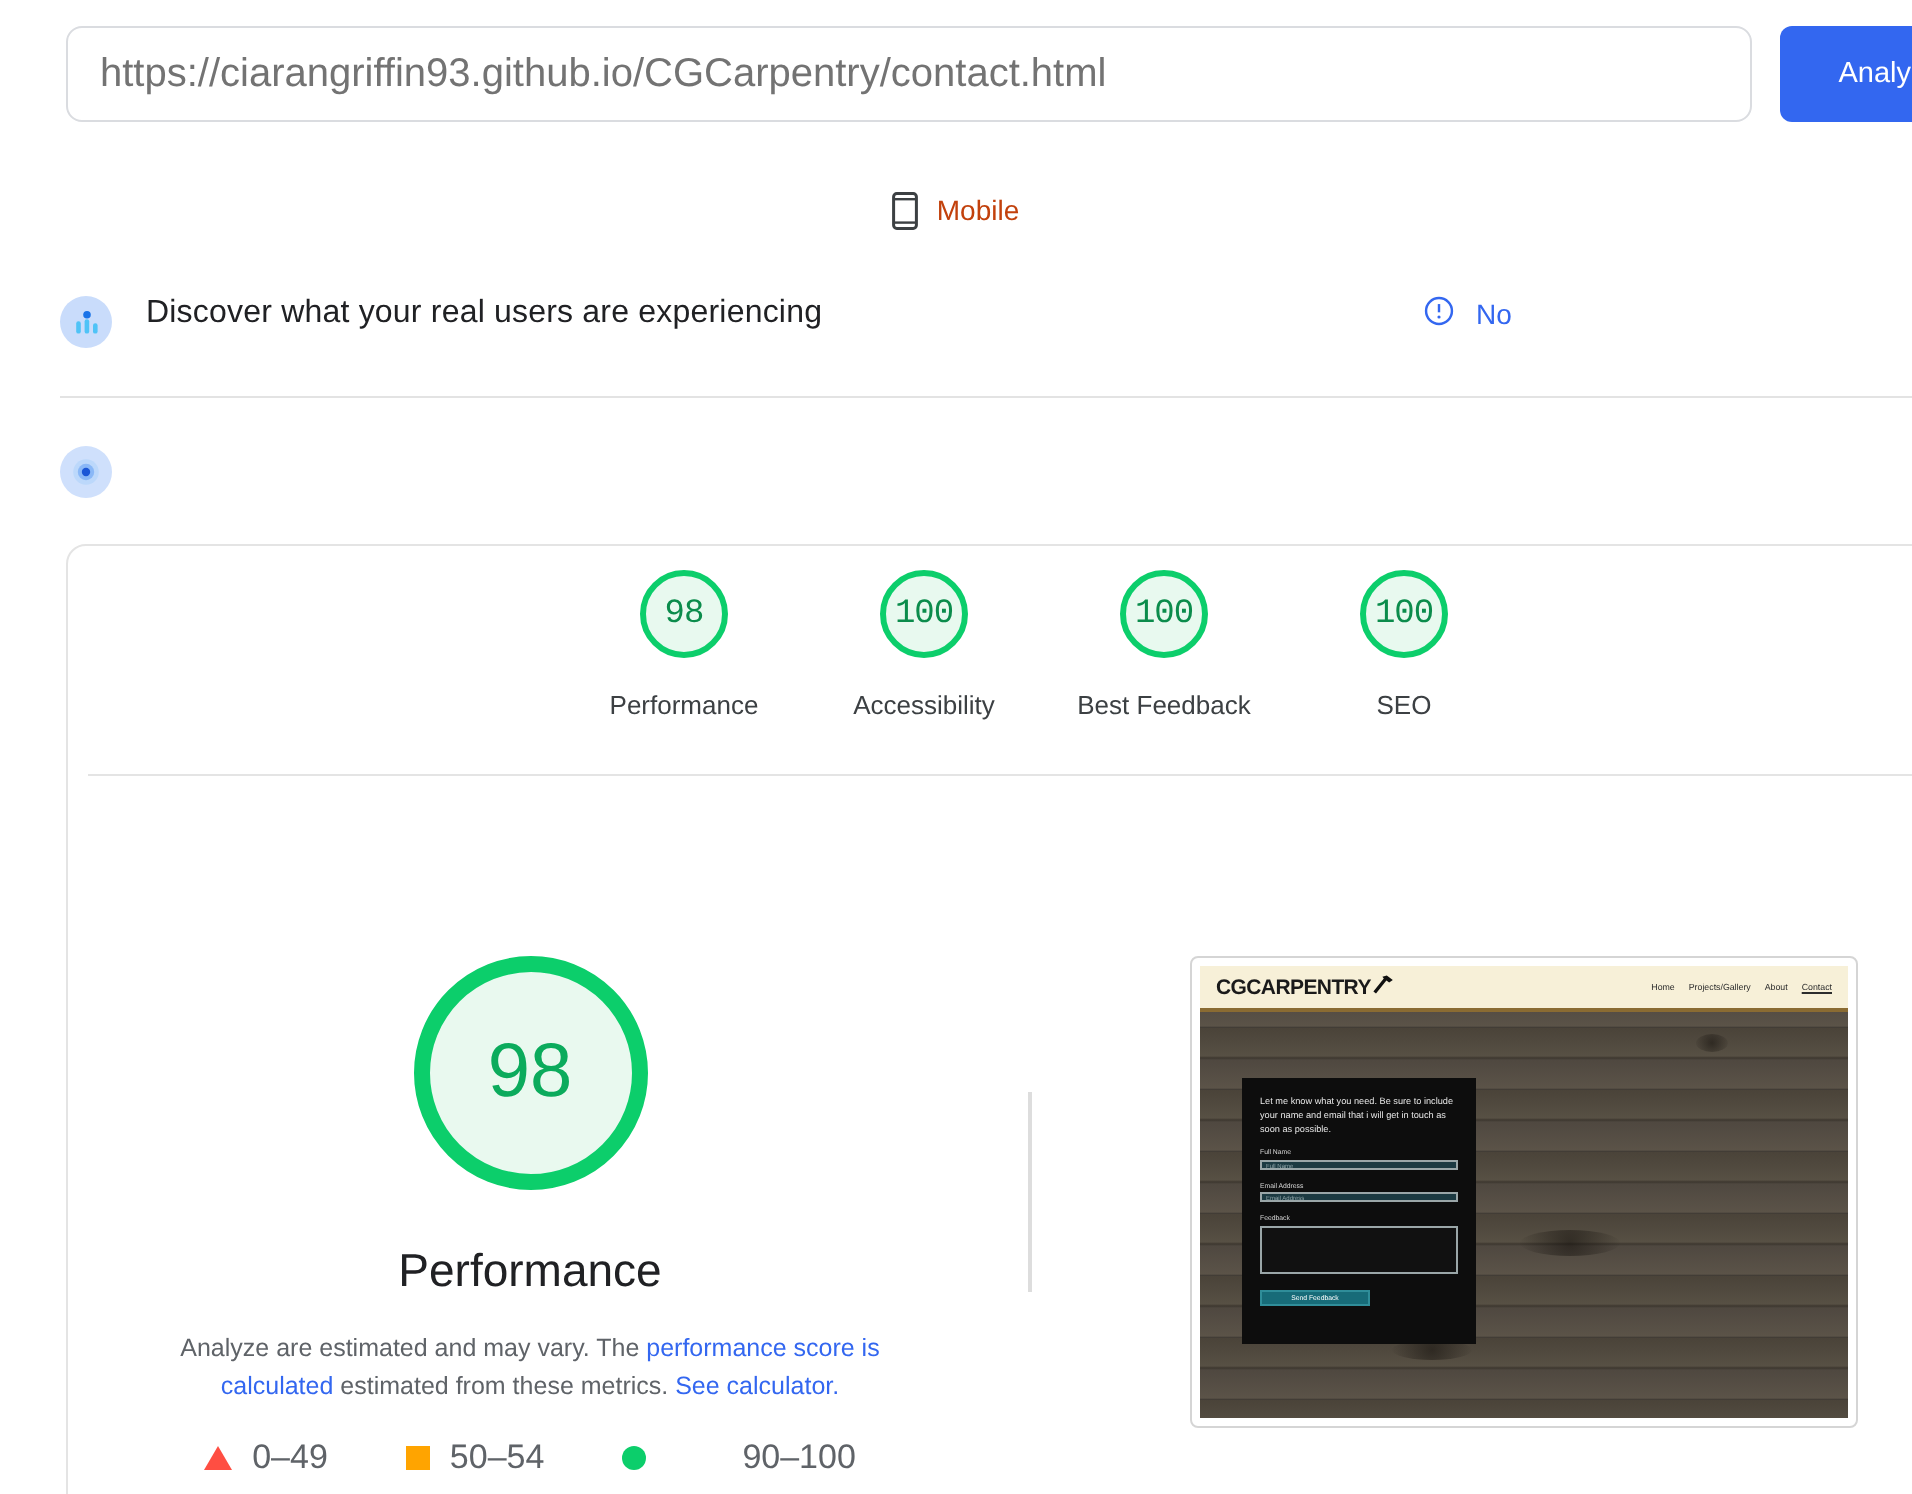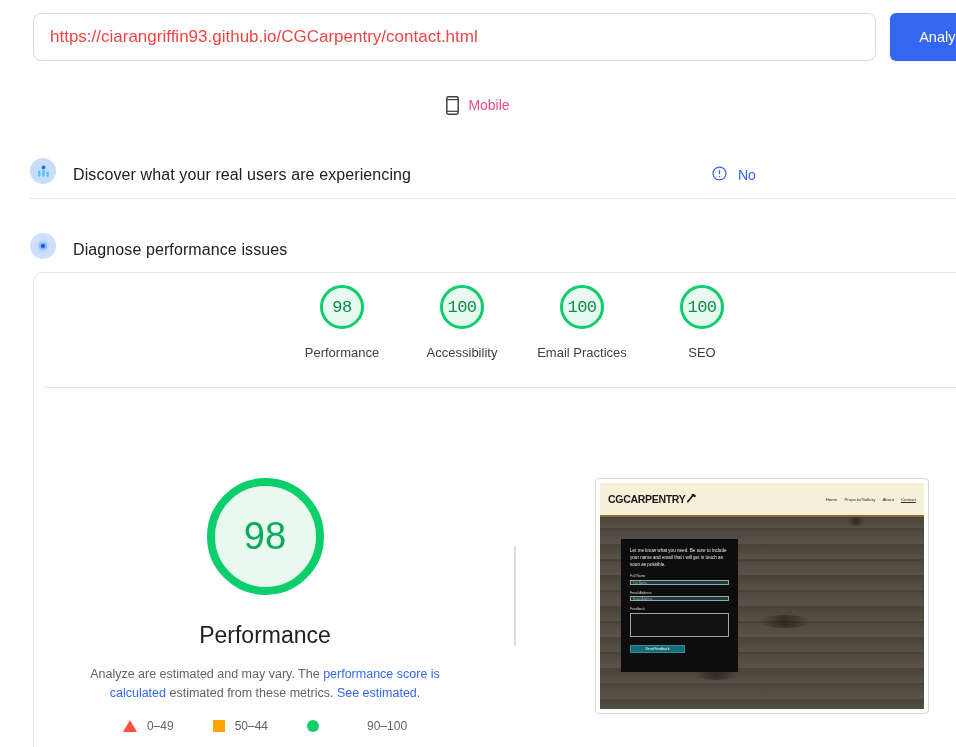--- a/index.html
+++ b/index.html
@@ -25,22 +25,22 @@
     gap: 14px;
   }
   .url-input {
     width: 843px;
     height: 48px;
     border: 1px solid #dadce0;
     border-radius: 8px;
     background: #fff;
     padding: 0 16px;
     font-family: "Liberation Sans", sans-serif;
-    font-size: 17px;
-    color: #ef4444;
+    font-size: 20px;
+    color: #737373;
     outline: none;
   }
   .analyze-btn {
     height: 48px;
     min-width: 110px;
     background: #3367f0;
     color: #ffffff;
     border: none;
     border-radius: 6px;
     font-family: "Liberation Sans", sans-serif;
@@ -63,21 +63,21 @@
     align-items: stretch;
   }
   .tab {
     display: flex;
     align-items: center;
     gap: 9px;
     padding: 0 18px;
     cursor: pointer;
     position: relative;
     font-size: 14px;
-    color: #ec4899;
+    color: #c2410c;
     background: transparent;
     border: none;
     font-family: "Liberation Sans", sans-serif;
   }
   .tab.active {
     background: #e8eaf6;
     color: #1a3cae;
     font-weight: 500;
   }
   .tab.active::after {
@@ -90,21 +90,21 @@
     border-radius: 1px;
   }
   .tab svg { display: block; }
 
   
   .section-row {
     position: absolute;
     left: 0;
     width: 788px;
     display: flex;
-    align-items: flex-end;
+    align-items: flex-start;
     padding-left: 30px;
     padding-right: 18px;
   }
   .section-row.discover { top: 148px; height: 36px; }
   .section-row.diagnose { top: 223px; height: 36px; }
 
   .sec-icon {
     width: 26px; height: 26px;
     border-radius: 50%;
     flex: 0 0 26px;
@@ -239,21 +239,21 @@
     line-height: 19px;
     color: #5f6368;
   }
   .perf-note a { color: #3367f0; text-decoration: none; }
 
   .legend {
     margin-top: 16px;
     display: flex;
     align-items: center;
     gap: 0;
-    font-size: 12px;
+    font-size: 17px;
     color: #5f6368;
   }
   .legend-item {
     display: flex;
     align-items: center;
     gap: 10px;
     margin-right: 39px;
   }
   .legend-item:last-child { margin-right: 0; gap: 48px; }
   .sw-tri {
@@ -292,21 +292,21 @@
     height: 100%;
     overflow: hidden;
     background:
       repeating-linear-gradient(180deg,
         #4a4339 0px, #575044 14px, #3d372f 15px, #4f4840 16px,
         #5b5348 30px, #3a3530 31px);
   }
   .t-header {
     position: absolute;
     top: 0; left: 0; right: 0;
-    height: 34px;
+    height: 23px;
     background: #f7f0d8;
     border-bottom: 2px solid #8a6b32;
     display: flex;
     align-items: center;
     padding: 0 8px;
   }
   .t-logo {
     font-size: 10.5px;
     font-weight: bold;
     color: #1a1a1a;
@@ -424,21 +424,20 @@
 <div class="hrule"></div>
 
 <div class="section-row diagnose">
   <span class="sec-icon diag">
     <svg width="16" height="16" viewBox="0 0 16 16">
       <circle cx="8" cy="8" r="6.4" fill="#bcd8fb"></circle>
       <circle cx="8" cy="8" r="4.1" fill="#8ab8f7"></circle>
       <circle cx="8" cy="8" r="2.1" fill="#1a56d6"></circle>
     </svg>
   </span>
-  <span class="sec-title">Diagnose performance issues</span>
 </div>
 
 <div class="card">
 
   <div class="cat-strip">
     <div class="cat">
       <div class="cat-ring">
         <span>98</span>
       </div>
       <div class="cat-label">Performance</div>
@@ -446,51 +445,51 @@
     <div class="cat">
       <div class="cat-ring">
         <span>100</span>
       </div>
       <div class="cat-label">Accessibility</div>
     </div>
     <div class="cat">
       <div class="cat-ring">
         <span>100</span>
       </div>
-      <div class="cat-label">Email Practices</div>
+      <div class="cat-label">Best Feedback</div>
     </div>
     <div class="cat">
       <div class="cat-ring">
         <span>100</span>
       </div>
       <div class="cat-label">SEO</div>
     </div>
   </div>
 
   <div class="card-divider"></div>
 
   <div class="perf-block">
     <div class="big-ring">
       <span class="big-score">98</span>
     </div>
     <div class="perf-title">Performance</div>
 
     <div class="perf-note">
       <span>Analyze are estimated and may vary. The </span><a href="#">performance score is calculated</a>
-      <span>estimated from these metrics. </span><a href="#">See estimated.</a>
+      <span>estimated from these metrics. </span><a href="#">See calculator.</a>
     </div>
 
     <div class="legend">
       <div class="legend-item">
         <span class="sw-tri"></span>
         <span>0–49</span>
       </div>
       <div class="legend-item">
         <span class="sw-sq"></span>
-        <span>50–44</span>
+        <span>50–54</span>
       </div>
       <div class="legend-item">
         <span class="sw-ci"></span>
         <span>90–100</span>
       </div>
     </div>
   </div>
 
   <div class="v-divider"></div>
 

